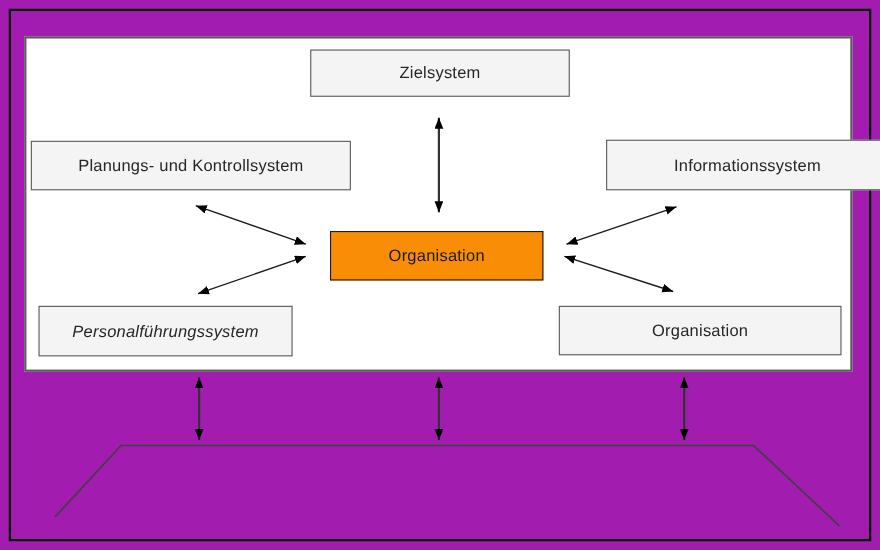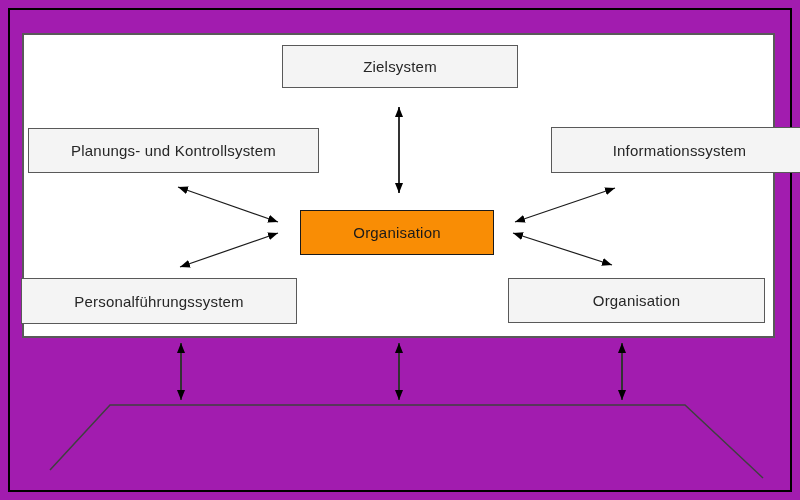--- a/index.html
+++ b/index.html
@@ -55,21 +55,21 @@
     color: #1a1a1a;
   }
   .sysbox.leistung {
     background: #ffffff;
     border: 2px solid #595959;
   }
   .box-zielsystem   { left: 282px; top: 45px;  width: 236px; height: 43px; }
   .box-planung      { left: 28px;  top: 128px; width: 291px; height: 45px; }
   .box-information  { left: 508px; top: 127px; width: 257px; height: 46px; margin-left: 43px; }
   .box-controlling  { left: 300px; top: 210px; width: 194px; height: 45px; }
-  .box-personal     { left: 21px;  top: 278px; width: 276px; height: 46px; }
+  .box-personal     { left: 35px;  top: 278px; width: 231px; height: 46px; font-style: italic; }
   .box-organisation { left: 508px; top: 278px; width: 257px; height: 45px; }
   .box-leistung     { left: 227px; top: 433px; width: 355px; height: 50px; }
 </style>
 </head>
 <body>
 
 <div class="canvas">
 
   <div class="outer-frame"></div>
   <div class="inner-frame"></div>

